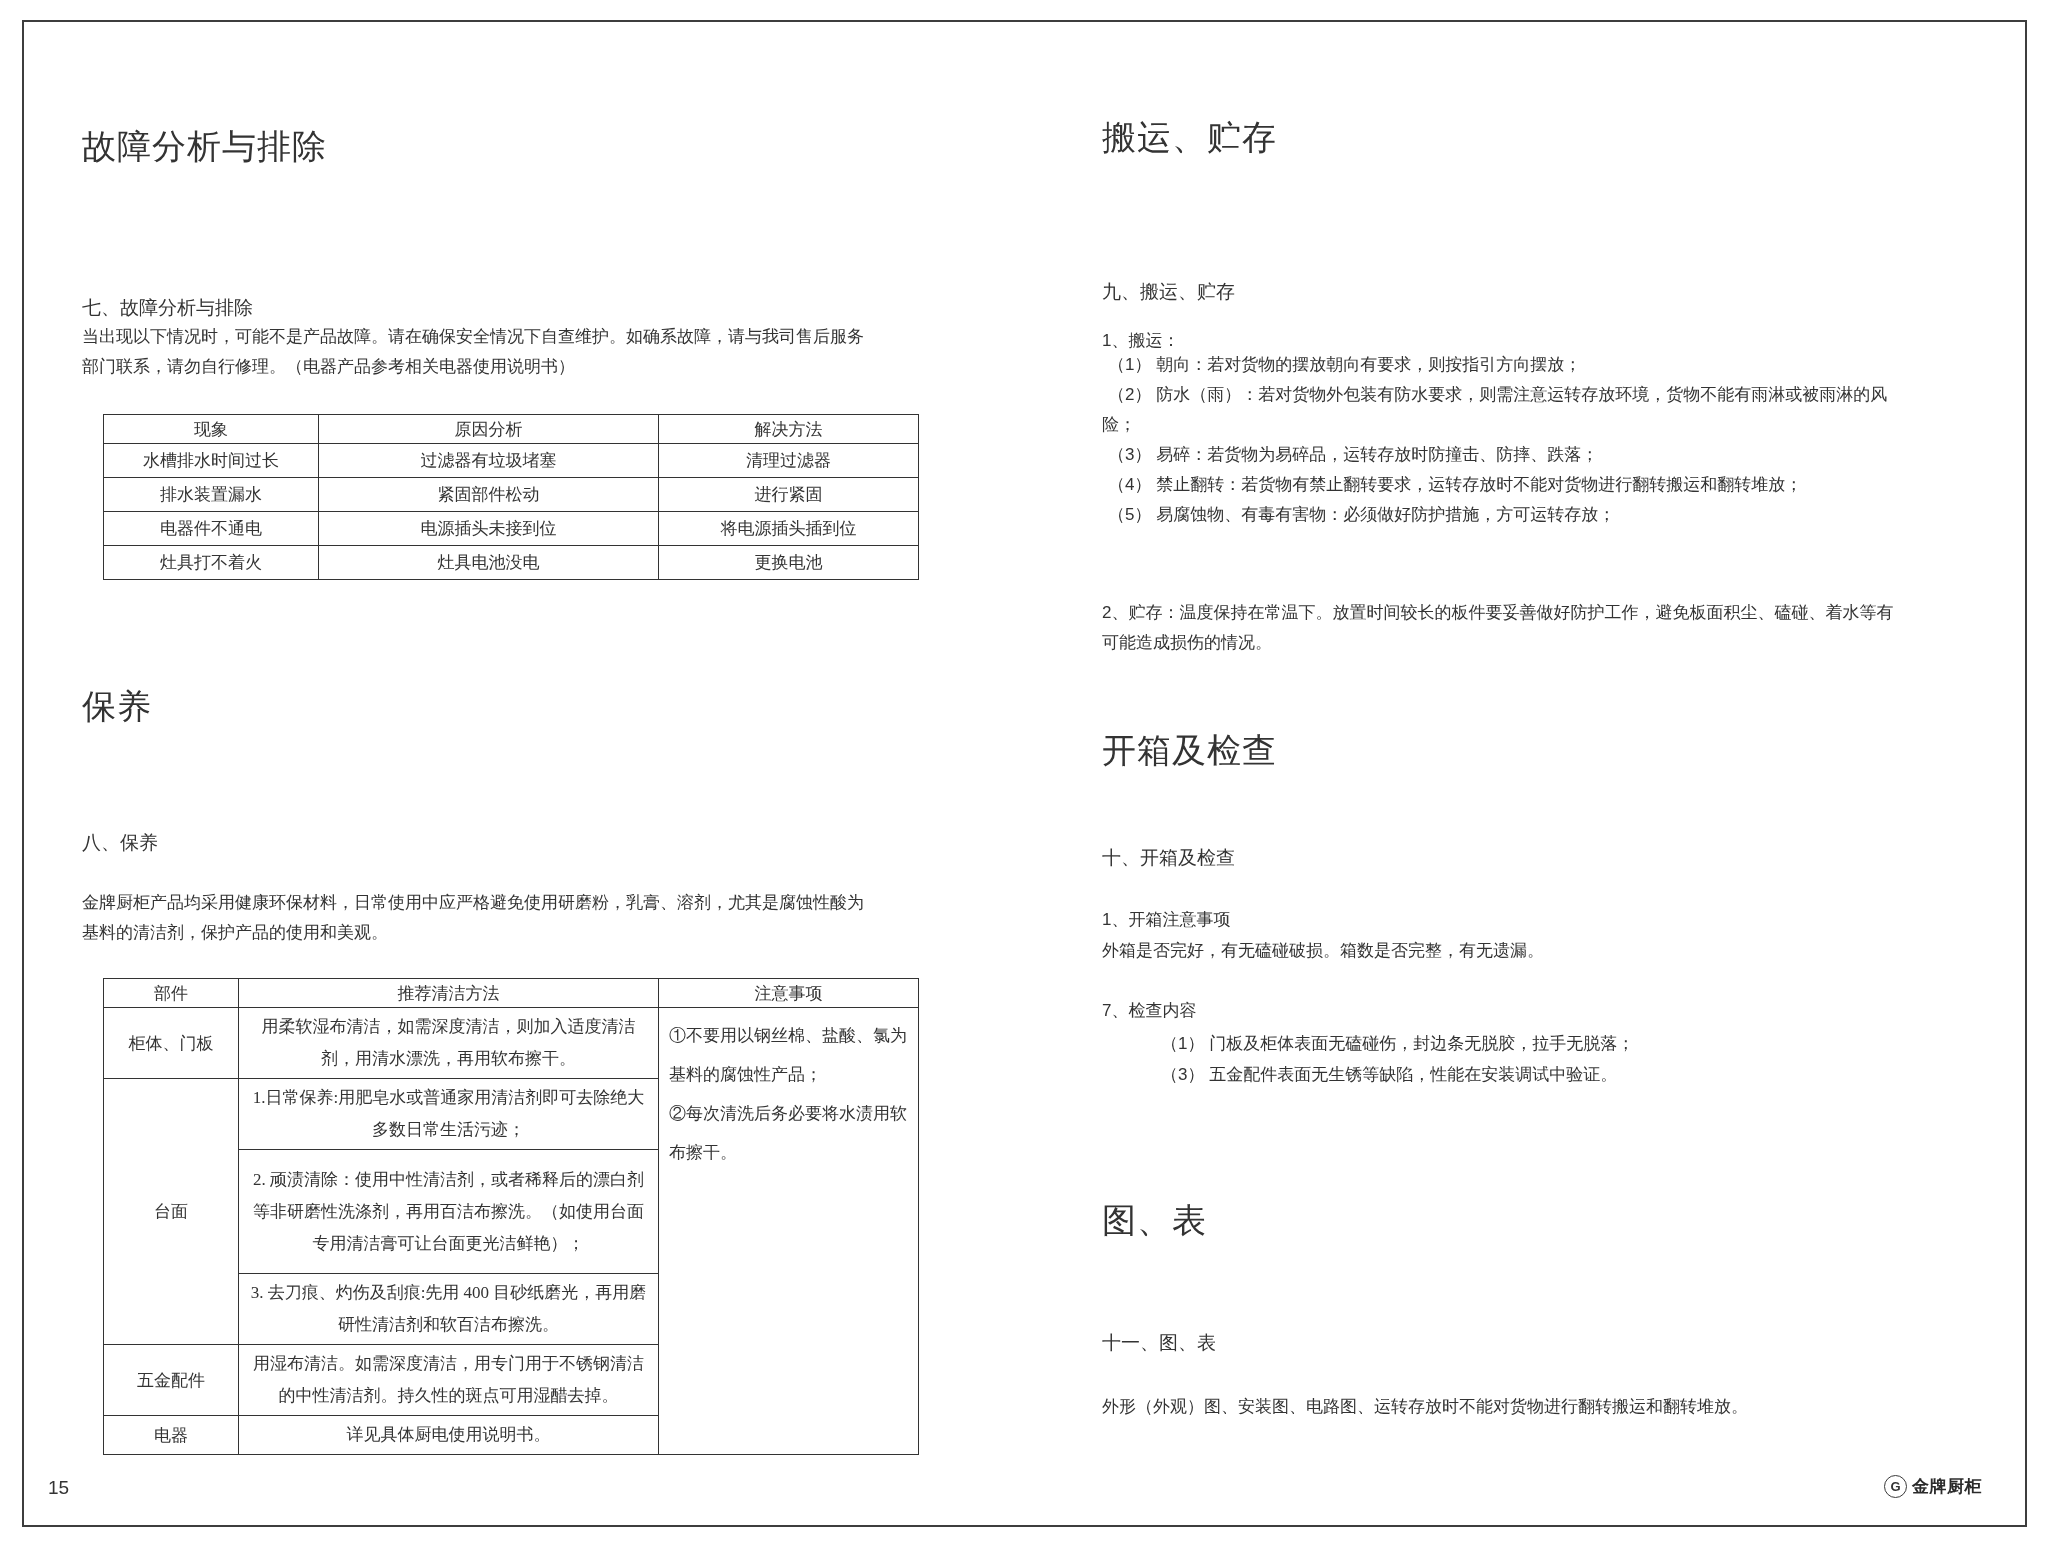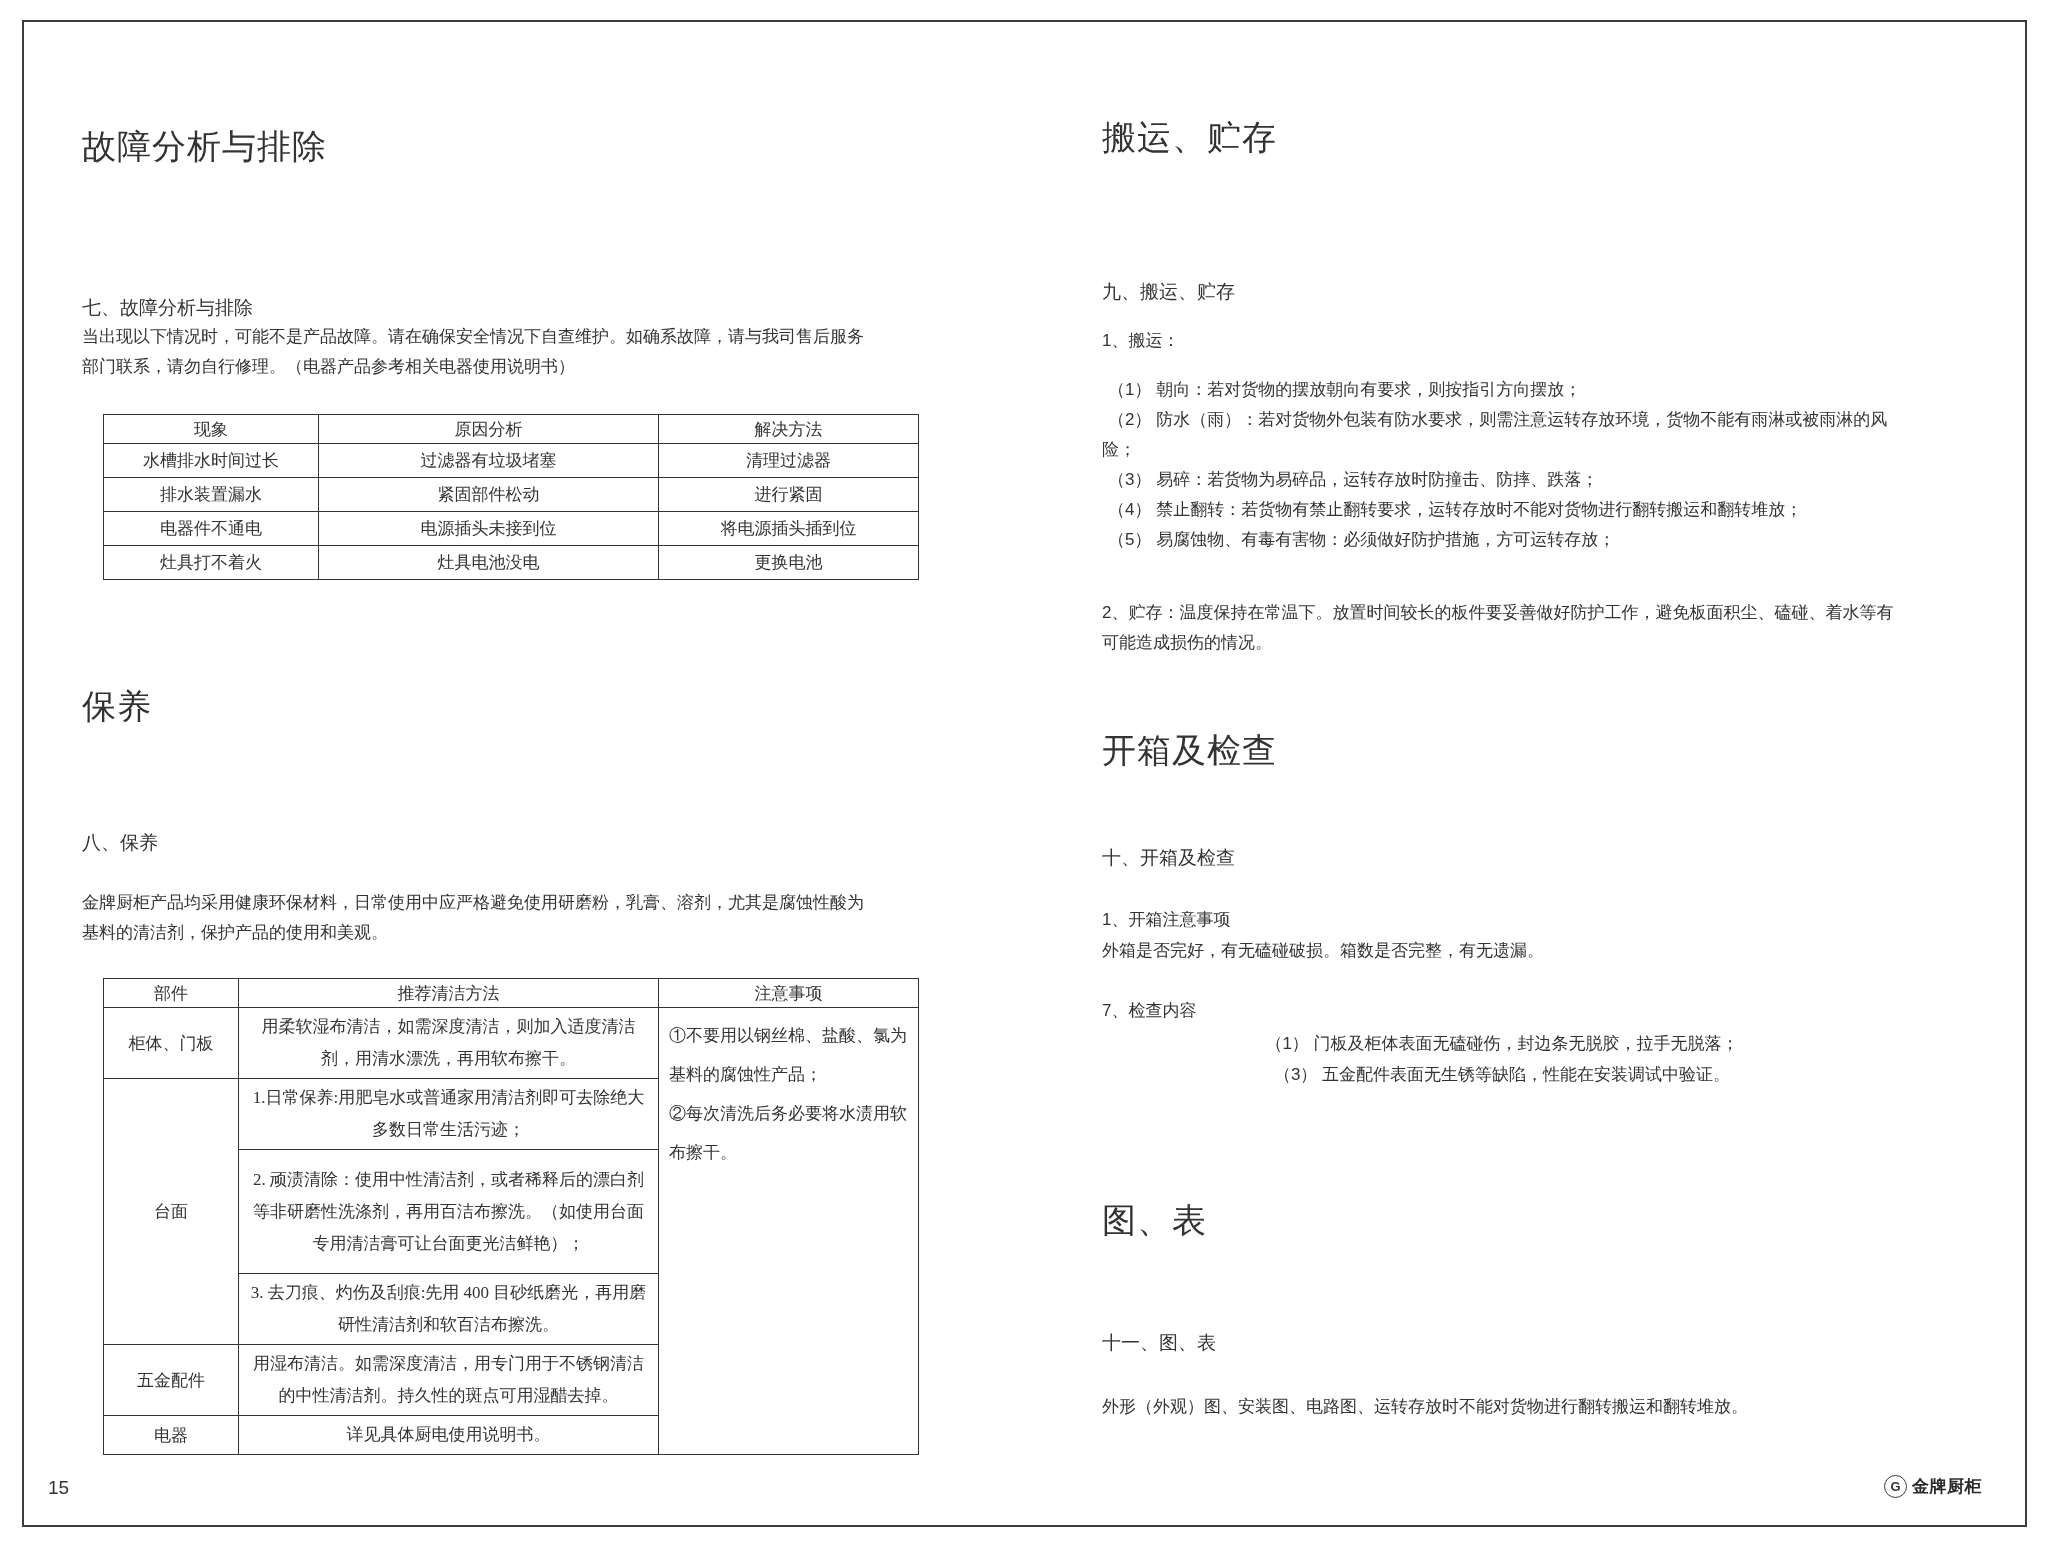--- a/index.html
+++ b/index.html
@@ -132,41 +132,41 @@
       </tr>
     </tbody>
   </table>
 
   <h1 class="abs doc-title" style="left:1102px; top:115px;">搬运、贮存</h1>
 
   <h2 class="abs sec-heading" style="left:1102px; top:279px;text-align:right;">九、搬运、贮存</h2>
 
   <p class="abs sub-label" style="left:1102px; top:328px;">1、搬运：</p>
 
-  <div class="abs list" style="left:1102px; top:375px; width:800px;">
+  <div class="abs list" style="left:1102px; top:350px; width:800px;">
     <p>（1） 朝向：若对货物的摆放朝向有要求，则按指引方向摆放；</p>
     <p>（2） 防水（雨）：若对货物外包装有防水要求，则需注意运转存放环境，货物不能有雨淋或被雨淋的风险；</p>
     <p>（3） 易碎：若货物为易碎品，运转存放时防撞击、防摔、跌落；</p>
     <p>（4） 禁止翻转：若货物有禁止翻转要求，运转存放时不能对货物进行翻转搬运和翻转堆放；</p>
     <p>（5） 易腐蚀物、有毒有害物：必须做好防护措施，方可运转存放；</p>
   </div>
 
   <p class="abs body-text" style="left:1102px; top:598px; width:800px;">2、贮存：温度保持在常温下。放置时间较长的板件要妥善做好防护工作，避免板面积尘、磕碰、着水等有可能造成损伤的情况。</p>
 
   <h1 class="abs doc-title" style="left:1102px; top:728px;">开箱及检查</h1>
 
   <h2 class="abs sec-heading" style="left:1102px; top:845px;">十、开箱及检查</h2>
 
   <p class="abs sub-label" style="left:1102px; top:907px;">1、开箱注意事项</p>
 
   <p class="abs body-text" style="left:1102px; top:936px; width:800px;">外箱是否完好，有无磕碰破损。箱数是否完整，有无遗漏。</p>
 
   <p class="abs sub-label" style="left:1102px; top:998px;">7、检查内容</p>
 
-  <div class="abs list2" style="left:1099px; top:1028px; width:800px;text-align:center;">
+  <div class="abs list2" style="left:1155px; top:1028px; width:800px;">
     <p>（1） 门板及柜体表面无磕碰伤，封边条无脱胶，拉手无脱落；</p>
     <p>（3） 五金配件表面无生锈等缺陷，性能在安装调试中验证。</p>
   </div>
 
   <h1 class="abs doc-title" style="left:1102px; top:1198px;">图、表</h1>
 
   <h2 class="abs sec-heading" style="left:1102px; top:1330px;">十一、图、表</h2>
 
   <p class="abs body-text" style="left:1102px; top:1392px; width:800px;">外形（外观）图、安装图、电路图、运转存放时不能对货物进行翻转搬运和翻转堆放。</p>
 

